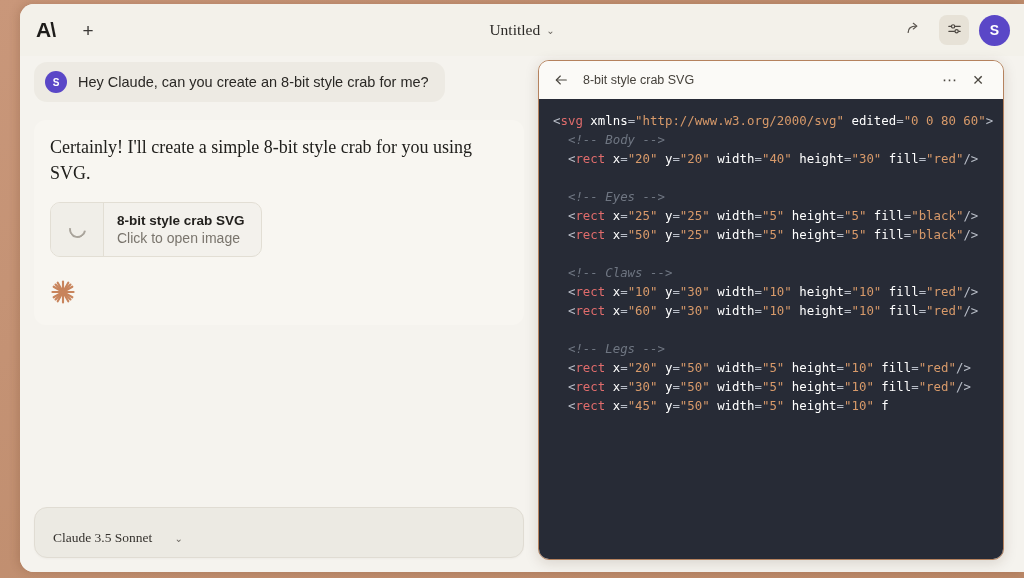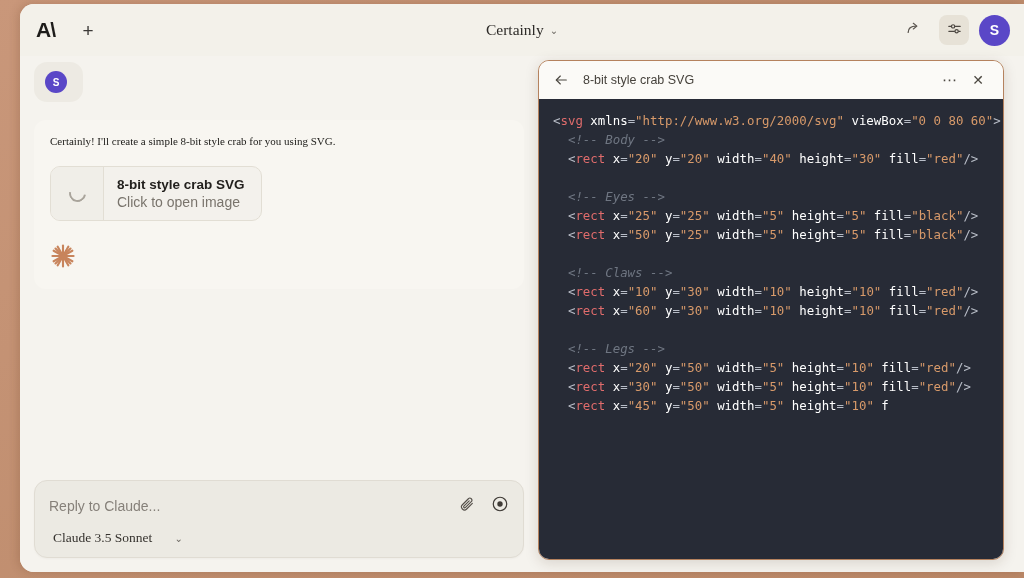--- a/index.html
+++ b/index.html
@@ -166,21 +166,21 @@
   }
 
   .assistant-block {
     margin-top: 18px;
     background: #f8f6f1;
     border-radius: 12px;
     padding: 14px 16px 20px 16px;
   }
   .assistant-text {
     font-family: "Liberation Serif", serif;
-    font-size: 11px;
+    font-size: 18px;
     color: #21201d;
     line-height: 1.45;
   }
 
   .artifact-card {
     margin-top: 16px;
     display: inline-flex;
     align-items: stretch;
     border: 1px solid #e2ded4;
     border-radius: 10px;
@@ -368,21 +368,21 @@
 
     <div id="topbar">
 
       <div class="tb-left">
         <div class="logo-mark">A\</div>
         <div class="new-chat-btn">+</div>
       </div>
 
       <div class="tb-center">
         <div class="doc-title">
-          <span>Certainly</span>
+          <span>Untitled</span>
           <span class="caret">⌄</span>
         </div>
       </div>
 
       <div class="tb-right">
         <div class="icon-btn">
           <span>
             <svg width="19" height="19" viewBox="0 0 24 24" fill="none" stroke="#5d5852" stroke-width="1.6" stroke-linecap="round" stroke-linejoin="round">
               <path d="M4 17c0-5 3.5-8 10-8"></path>
               <path d="M10.5 5.5L15 9l-4.5 3.5"></path>
@@ -404,20 +404,21 @@
     </div>
 
     <div id="body-split">
 
       <div id="conversation">
 
         <div id="thread">
 
           <div class="user-msg">
             <div class="user-avatar">S</div>
+            <div class="user-text">Hey Claude, can you create an 8-bit style crab for me?</div>
           </div>
 
           <div class="assistant-block">
             <div class="assistant-text">Certainly! I'll create a simple 8-bit style crab for you using SVG.</div>
 
             <div class="artifact-card">
               <div class="artifact-thumb">
                 <div class="spinner-c"></div>
               </div>
               <div class="artifact-meta">
@@ -439,40 +440,20 @@
                   <line x1="4.5" y1="22.5" x2="27.5" y2="9.5"></line>
                 </g>
               </svg>
             </div>
           </div>
 
         </div>
 
         <div id="composer-wrap">
           <div id="composer">
-            <div class="composer-row1">
-              <input class="reply-input" type="text" placeholder="Reply to Claude..." style="">
-              <div class="composer-actions">
-                <div class="c-icon">
-                  <span>
-                    <svg width="16" height="16" viewBox="0 0 24 24" fill="none" stroke="#55504a" stroke-width="1.7" stroke-linecap="round" stroke-linejoin="round">
-                      <path d="M20 11l-8.5 8.5a4.5 4.5 0 0 1-6.4-6.4l9-9a3 3 0 0 1 4.3 4.3l-9 9a1.5 1.5 0 0 1-2.1-2.1l8-8"></path>
-                    </svg>
-                  </span>
-                </div>
-                <div class="c-icon">
-                  <span>
-                    <svg width="18" height="18" viewBox="0 0 24 24" fill="none" stroke="#3f3b36" stroke-width="1.6">
-                      <circle cx="12" cy="12" r="9"></circle>
-                      <circle cx="12" cy="12" r="3.6" fill="#3f3b36" stroke="none"></circle>
-                    </svg>
-                  </span>
-                </div>
-              </div>
-            </div>
             <div class="composer-row2">
               <div class="model-picker">
                 <span>Claude 3.5 Sonnet</span>
                 <span class="caret">⌄</span>
               </div>
             </div>
           </div>
         </div>
 
       </div>
@@ -487,21 +468,21 @@
             </svg>
           </div>
           <div class="panel-title">8-bit style crab SVG</div>
           <div class="ph-right">
             <div class="ph-icon" style="font-size:15px;letter-spacing:1px;">⋯</div>
             <div class="ph-icon" style="font-size:14px;">✕</div>
           </div>
         </div>
 
         <div id="code-area">
-          <pre class="code" id="code-content"><span><span class="tok-punc">&lt;</span><span class="tok-tag">svg</span><span class="tok-attr"> xmlns</span><span class="tok-punc">=</span><span class="tok-str">"http://www.w3.org/2000/svg"</span><span class="tok-attr"> viewBox</span><span class="tok-punc">=</span><span class="tok-str">"0 0 80 60"</span><span class="tok-punc">&gt;</span>
+          <pre class="code" id="code-content"><span><span class="tok-punc">&lt;</span><span class="tok-tag">svg</span><span class="tok-attr"> xmlns</span><span class="tok-punc">=</span><span class="tok-str">"http://www.w3.org/2000/svg"</span><span class="tok-attr"> edited</span><span class="tok-punc">=</span><span class="tok-str">"0 0 80 60"</span><span class="tok-punc">&gt;</span>
 </span><span><span class="tok-com">  &lt;!-- Body --&gt;</span>
 </span><span><span class="tok-punc">  &lt;</span><span class="tok-tag">rect</span><span class="tok-attr"> x</span><span class="tok-punc">=</span><span class="tok-str">"20"</span><span class="tok-attr"> y</span><span class="tok-punc">=</span><span class="tok-str">"20"</span><span class="tok-attr"> width</span><span class="tok-punc">=</span><span class="tok-str">"40"</span><span class="tok-attr"> height</span><span class="tok-punc">=</span><span class="tok-str">"30"</span><span class="tok-attr"> fill</span><span class="tok-punc">=</span><span class="tok-str">"red"</span><span class="tok-punc">/&gt;</span>
 </span><span class="code-blank">
 </span><span><span class="tok-com">  &lt;!-- Eyes --&gt;</span>
 </span><span><span class="tok-punc">  &lt;</span><span class="tok-tag">rect</span><span class="tok-attr"> x</span><span class="tok-punc">=</span><span class="tok-str">"25"</span><span class="tok-attr"> y</span><span class="tok-punc">=</span><span class="tok-str">"25"</span><span class="tok-attr"> width</span><span class="tok-punc">=</span><span class="tok-str">"5"</span><span class="tok-attr"> height</span><span class="tok-punc">=</span><span class="tok-str">"5"</span><span class="tok-attr"> fill</span><span class="tok-punc">=</span><span class="tok-str">"black"</span><span class="tok-punc">/&gt;</span>
 </span><span><span class="tok-punc">  &lt;</span><span class="tok-tag">rect</span><span class="tok-attr"> x</span><span class="tok-punc">=</span><span class="tok-str">"50"</span><span class="tok-attr"> y</span><span class="tok-punc">=</span><span class="tok-str">"25"</span><span class="tok-attr"> width</span><span class="tok-punc">=</span><span class="tok-str">"5"</span><span class="tok-attr"> height</span><span class="tok-punc">=</span><span class="tok-str">"5"</span><span class="tok-attr"> fill</span><span class="tok-punc">=</span><span class="tok-str">"black"</span><span class="tok-punc">/&gt;</span>
 </span><span class="code-blank">
 </span><span><span class="tok-com">  &lt;!-- Claws --&gt;</span>
 </span><span><span class="tok-punc">  &lt;</span><span class="tok-tag">rect</span><span class="tok-attr"> x</span><span class="tok-punc">=</span><span class="tok-str">"10"</span><span class="tok-attr"> y</span><span class="tok-punc">=</span><span class="tok-str">"30"</span><span class="tok-attr"> width</span><span class="tok-punc">=</span><span class="tok-str">"10"</span><span class="tok-attr"> height</span><span class="tok-punc">=</span><span class="tok-str">"10"</span><span class="tok-attr"> fill</span><span class="tok-punc">=</span><span class="tok-str">"red"</span><span class="tok-punc">/&gt;</span>
 </span><span><span class="tok-punc">  &lt;</span><span class="tok-tag">rect</span><span class="tok-attr"> x</span><span class="tok-punc">=</span><span class="tok-str">"60"</span><span class="tok-attr"> y</span><span class="tok-punc">=</span><span class="tok-str">"30"</span><span class="tok-attr"> width</span><span class="tok-punc">=</span><span class="tok-str">"10"</span><span class="tok-attr"> height</span><span class="tok-punc">=</span><span class="tok-str">"10"</span><span class="tok-attr"> fill</span><span class="tok-punc">=</span><span class="tok-str">"red"</span><span class="tok-punc">/&gt;</span>

